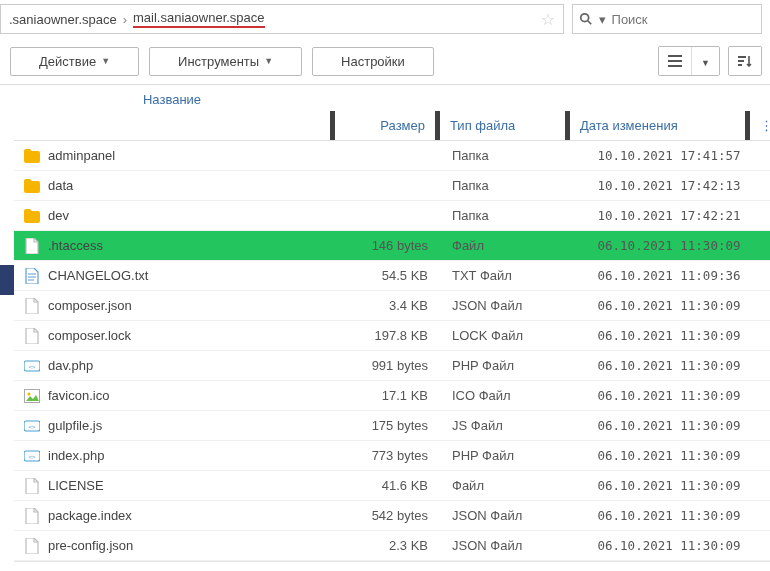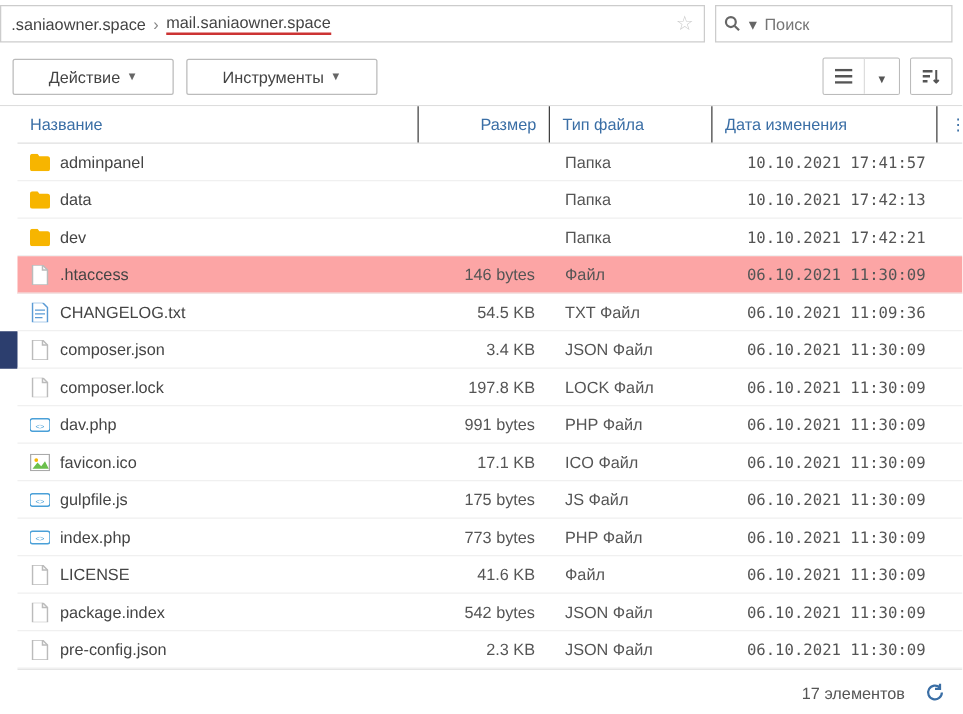--- a/index.html
+++ b/index.html
@@ -20,28 +20,28 @@
 .toolbar-right { margin-left: auto; display: flex; gap: 8px; }
 .icon-btn-group { border: 1px solid #bbb; display: flex; border-radius: 2px; }
 .icon-btn { padding: 6px 9px; cursor: pointer; color: #555; border: none; background: #fff; font-size: 14px; }
 .icon-btn + .icon-btn { border-left: 1px solid #ddd; }
 .main { display: flex; border-top: 1px solid #ddd; }
 .left-strip { width: 14px; background: #fff; display: flex; flex-direction: column; }
 .left-strip .active { height: 30px; margin-top: 180px; background: #2c3e6e; }
 .grid { flex: 1; }
 .header { display: flex; border-bottom: 1px solid #e0e0e0; background: #fff; }
 .header .col { padding: 7px 10px; color: #3a6ea5; font-size: 13px; cursor: pointer; }
-.header .col + .col { border-left: 1px solid #404040; }
-.col-name { flex: 1; }
+.header .col + .col { border-left: 5px solid #404040; margin-top: 26px; }
+.col-name { flex: 1; text-align: center; }
 .col-size { width: 105px; text-align: right; padding-right: 14px; }
 .col-type { width: 130px; }
 .col-date { width: 180px; text-align: left; padding-right: 10px; }
 .col-menu { width: 18px; text-align: center; color: #777; }
 .row { display: flex; align-items: center; border-bottom: 1px solid #f0f0f0; height: 30px; padding: 0; }
-.row.selected { background: #fca5a5; }
+.row.selected { background: #22c55e; }
 .row .cell { padding: 0 10px; font-size: 13px; color: #444; overflow: hidden; white-space: nowrap; }
 .row .cell.name { flex: 1; display: flex; align-items: center; gap: 8px; }
 .row .cell.size { width: 105px; text-align: right; padding-right: 14px; color: #555; }
 .row .cell.type { width: 130px; color: #555; }
 .row .cell.date { width: 198px; text-align: center; padding-right: 14px; color: #555; font-family: Consolas, monospace; font-size: 12.5px; }
 .fi { width: 16px; height: 16px; flex-shrink: 0; display: inline-flex; align-items: center; justify-content: center; font-size: 14px; }
 .fi.folder { color: #f7b500; }
 .fi.file { color: #bbb; }
 .fi.txt { color: #5b9bd5; }
 .fi.php { color: #4aa0d8; }
@@ -76,20 +76,23 @@
 
 <div class="toolbar-row">
   <button class="btn">
       <span>Действие</span>
       <span class="caret">▼</span>
     </button>
   <button class="btn">
       <span>Инструменты</span>
       <span class="caret">▼</span>
     </button>
+  <button class="btn">
+      <span>Настройки</span>
+    </button>
   <div class="toolbar-right">
     <div class="icon-btn-group">
       <button class="icon-btn">
         <svg width="14" height="12" viewBox="0 0 14 12">
             <line x1="0" y1="1" x2="14" y2="1" stroke="#555" stroke-width="2"></line>
             <line x1="0" y1="6" x2="14" y2="6" stroke="#555" stroke-width="2"></line>
             <line x1="0" y1="11" x2="14" y2="11" stroke="#555" stroke-width="2"></line>
           </svg>
       </button>
       <button class="icon-btn"><span style="font-size:9px">▼</span></button>

